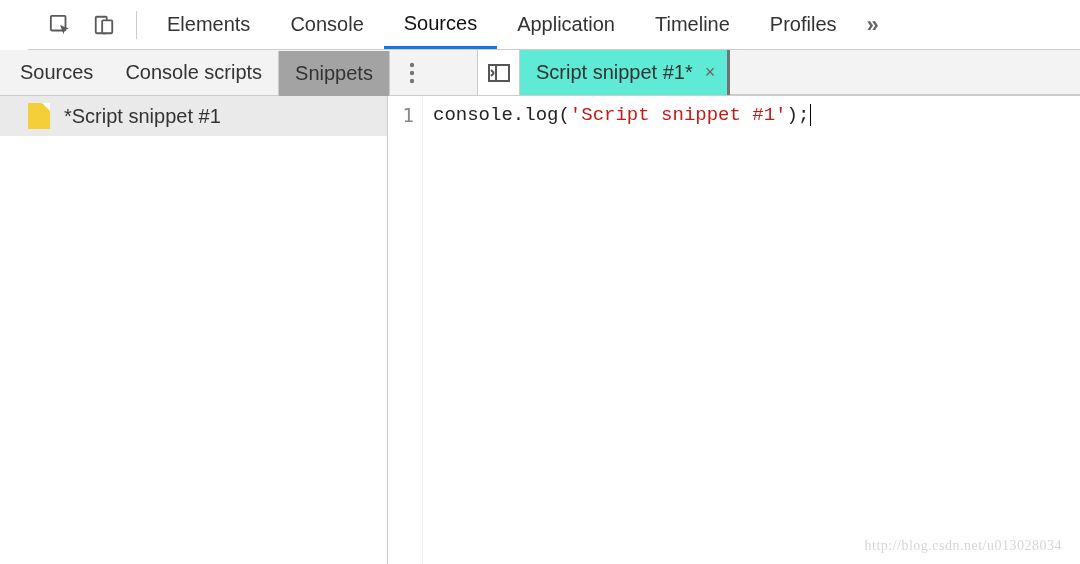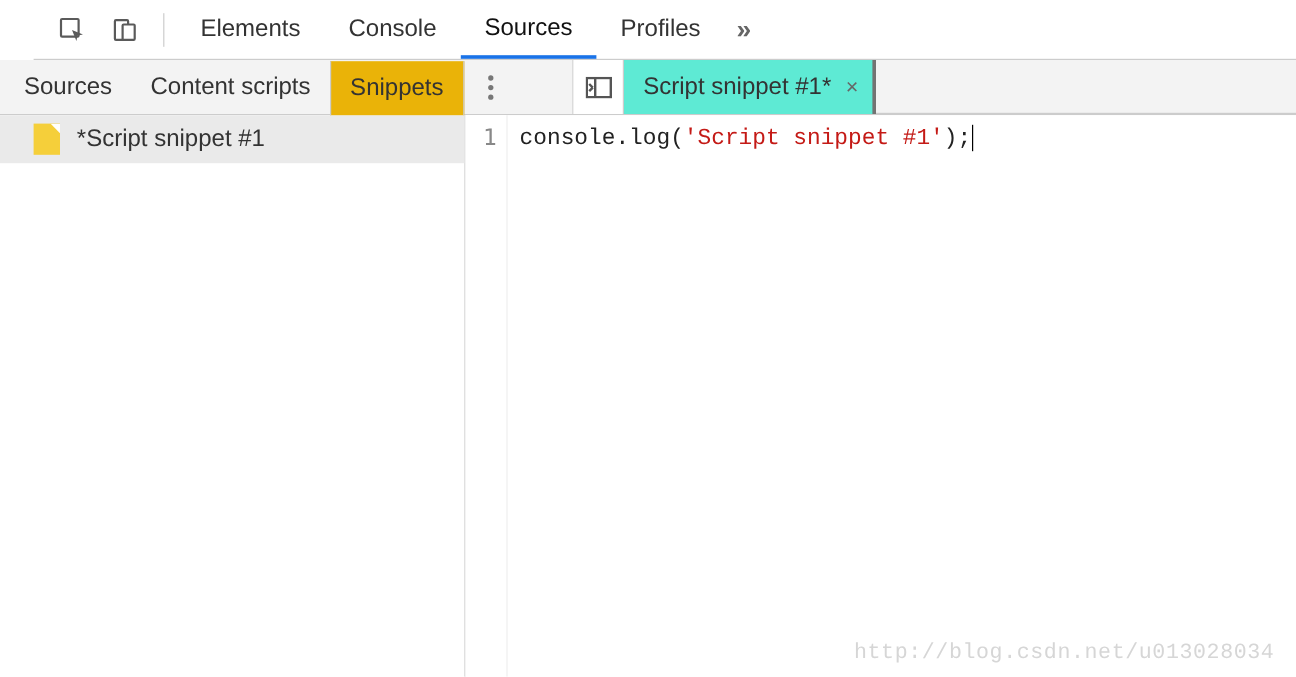--- a/index.html
+++ b/index.html
@@ -73,21 +73,21 @@
   }
   .left-subtabs .subtab {
     padding: 0 16px;
     display: flex;
     align-items: center;
     font-size: 20px;
     color: #333;
     background: #f3f3f3;
   }
   .left-subtabs .subtab.active {
-    background: #eab308;
+    background: #a3a3a3;
     border-left: 1px solid #ccc;
     border-right: 1px solid #ccc;
     position: relative;
     top: 1px;
   }
   .left-subtabs .menu-dots {
     display: flex;
     align-items: center;
     justify-content: center;
     width: 44px;
@@ -197,22 +197,22 @@
     background: #000;
     vertical-align: text-bottom;
     margin-left: 1px;
   }
 
   .watermark {
     position: absolute;
     right: 18px;
     bottom: 10px;
     color: #d6d6d6;
-    font-size: 18px;
-    font-family: Liberation Mono, monospace;
+    font-size: 14px;
+    font-family: Liberation Serif, serif;
     letter-spacing: 0.5px;
   }
 
   svg { display: block; }
 </style>
 </head>
 <body>
 
 <div class="top-tabs">
   <div class="icon-btn">
@@ -232,33 +232,39 @@
   <div class="tab">
       <span>Elements</span>
     </div>
   <div class="tab">
       <span>Console</span>
     </div>
   <div class="tab active">
       <span>Sources</span>
     </div>
   <div class="tab">
+      <span>Application</span>
+    </div>
+  <div class="tab">
+      <span>Timeline</span>
+    </div>
+  <div class="tab">
       <span>Profiles</span>
     </div>
 
   <div class="overflow"><span>»</span></div>
 </div>
 
 <div class="second-row">
   <div class="left-subtabs">
     <div class="subtab">
         <span>Sources</span>
       </div>
     <div class="subtab">
-        <span>Content scripts</span>
+        <span>Console scripts</span>
       </div>
     <div class="subtab active">
         <span>Snippets</span>
       </div>
     <div class="menu-dots">
       <svg width="6" height="22" viewBox="0 0 6 22">
         <circle cx="3" cy="3" r="2.2" fill="#777"></circle>
         <circle cx="3" cy="11" r="2.2" fill="#777"></circle>
         <circle cx="3" cy="19" r="2.2" fill="#777"></circle>
       </svg>

